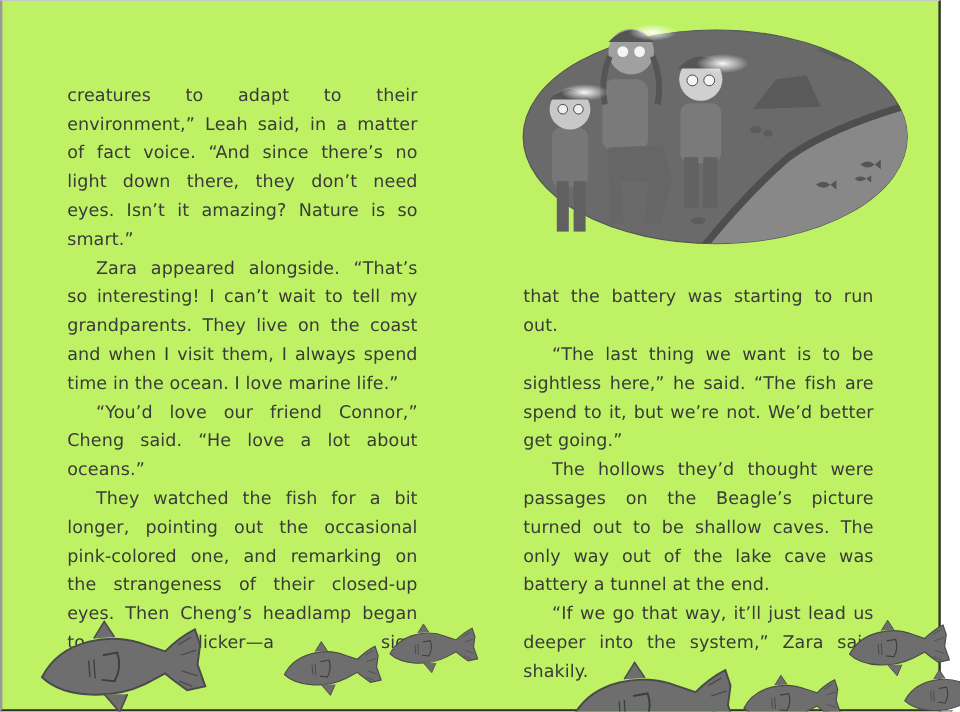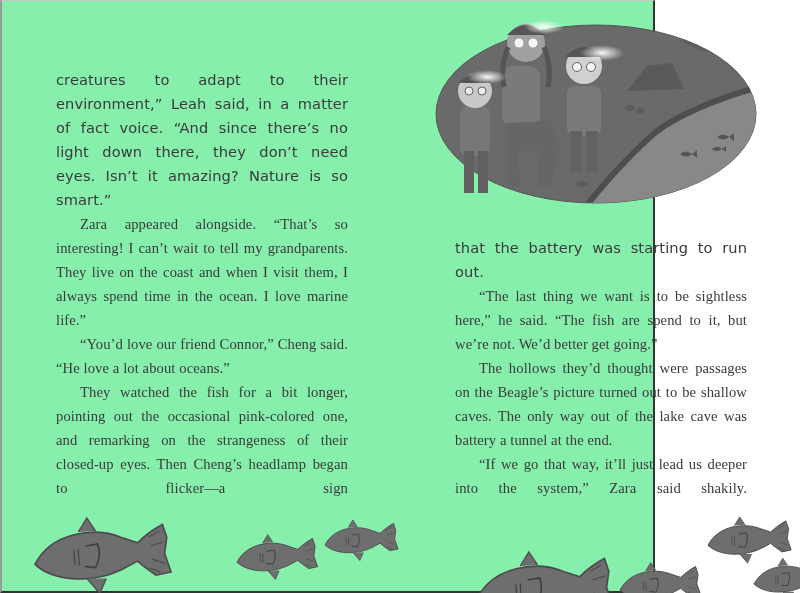--- a/index.html
+++ b/index.html
@@ -1,39 +1,39 @@
 <!DOCTYPE html>
 <html><head>
 <meta charset="utf-8">
 <style>
   html, body { margin:0; padding:0; background:#fff; }
   body { width:800px; height:593px; position:relative; overflow:hidden; }
   .page-frame {
-    position:absolute; left:0; top:0; width:655px; height:593px;
+    position:absolute; left:0; top:0; width:784px; height:593px;
     box-sizing:border-box;
     border-left:2px solid #9a9a9a;
     border-top:1px solid #c8c8c8;
     border-right:2px solid #333;
     border-bottom:2px solid #333;
-    background:#86efac;
+    background:#bef264;
   }
   .column {
     position:absolute;
     width:292px;
     font-family:"DejaVu Sans", "Liberation Sans", sans-serif;
     font-size:14.6px;
     line-height:24px;
     color:#3a3a3a;
     letter-spacing:0.1px;
   }
   .column p { margin:0; text-align:justify; text-align-last:auto; }
-  .column p.indent { text-indent:24px;font-family:Liberation Serif, serif; }
+  .column p.indent { text-indent:24px; }
   .column p.last-full { text-align-last:justify; }
   #left-col { left:54px; top:67px; }
-  #right-col { left:453px; top:235px; }
+  #right-col { left:434px; top:235px; }
   .illustration { position:absolute; left:430px; top:10px; width:340px; height:200px; }
   .fish-layer { position:absolute; left:0; top:490px; width:800px; height:103px; overflow:hidden; }
 </style>
 </head>
 <body>
 
 <div class="page-frame">
 
   <div id="left-col" class="column">
     <p>creatures to adapt to their environment,” Leah said, in a matter of fact voice. “And since there’s no light down there, they don’t need eyes. Isn’t it amazing? Nature is so smart.”</p>

